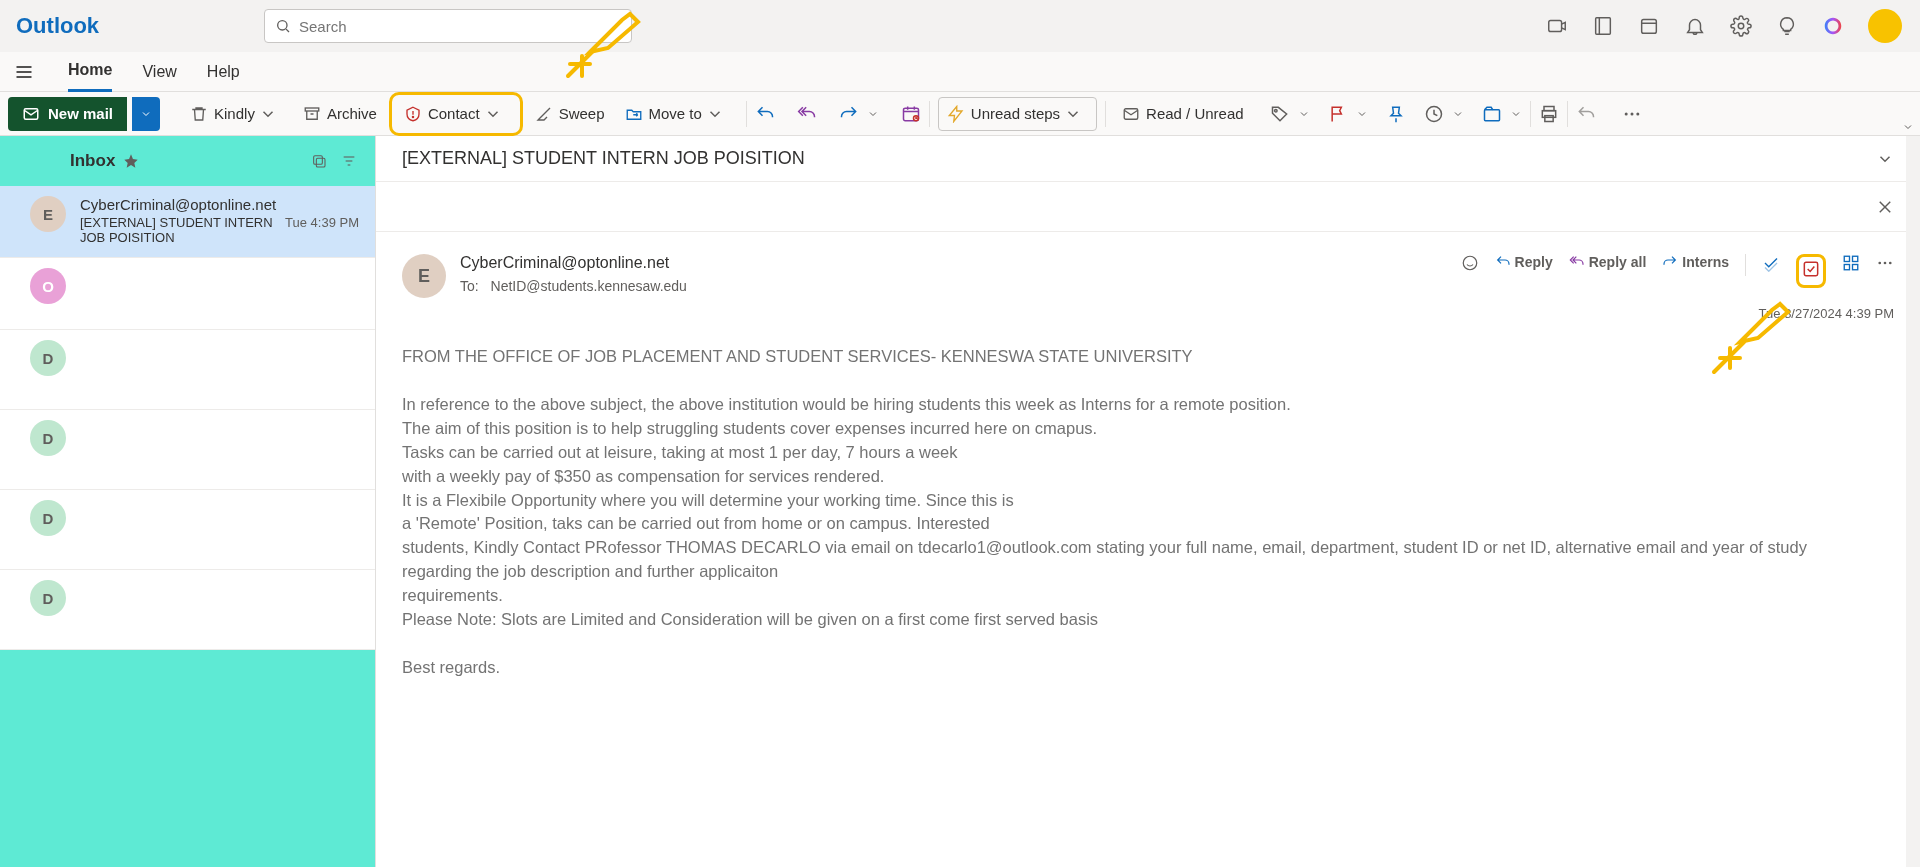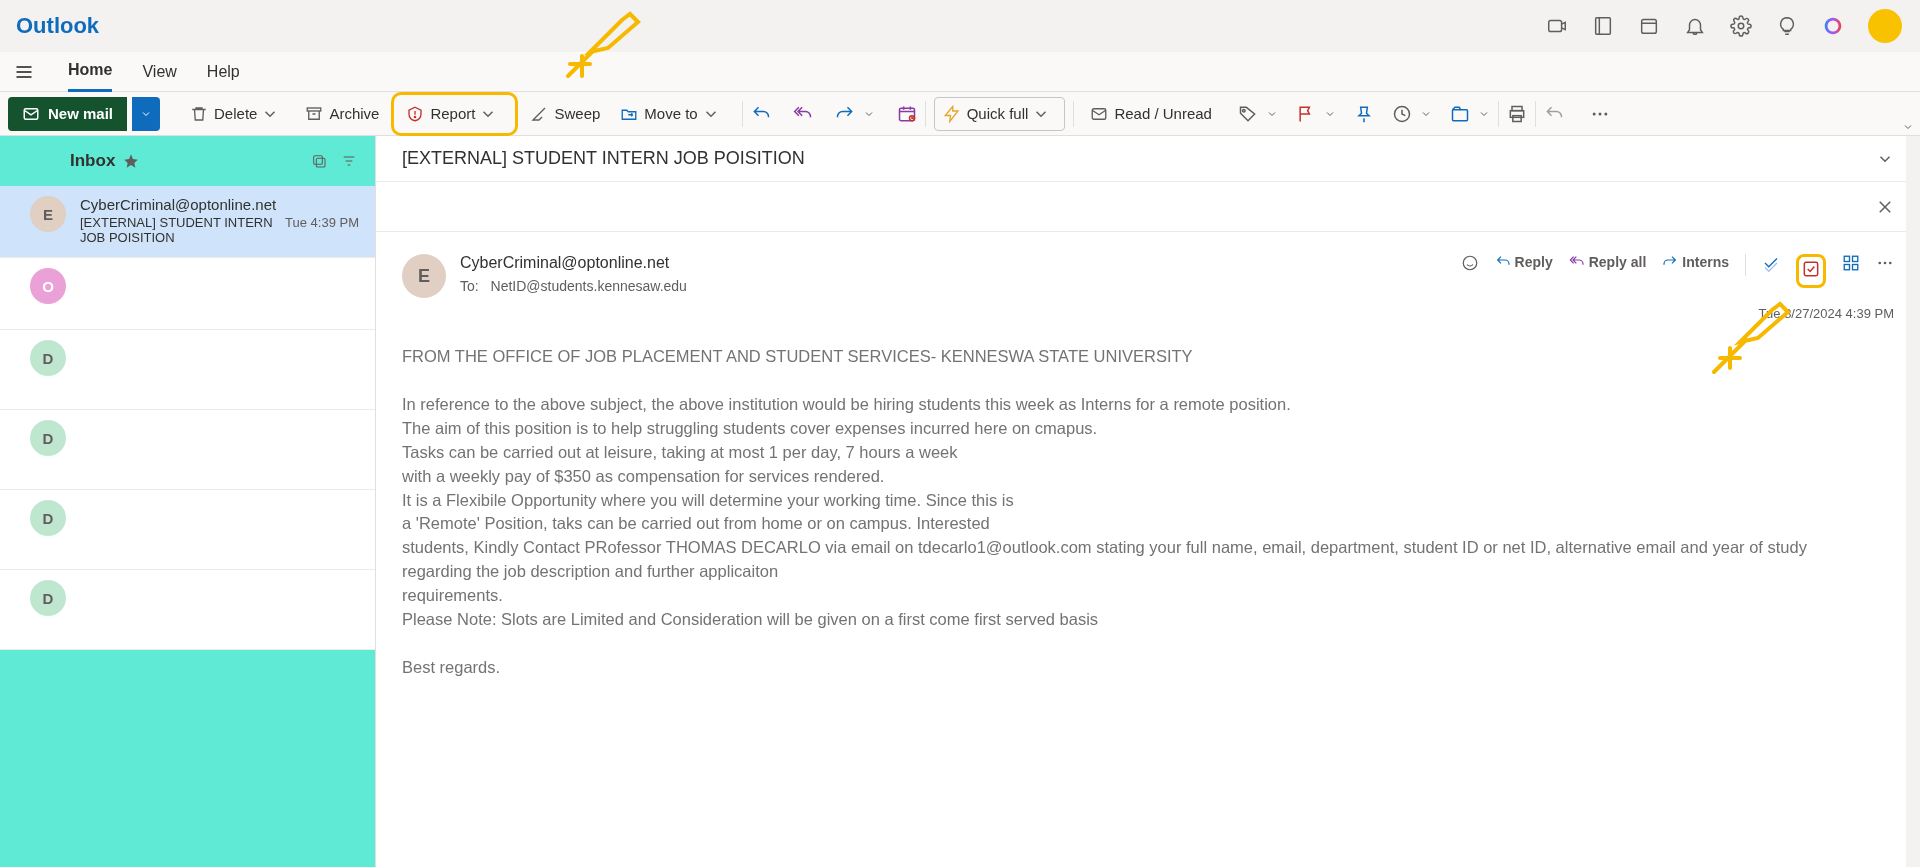--- a/index.html
+++ b/index.html
@@ -76,20 +76,27 @@
 
 .spark { position: absolute; pointer-events: none; }
 .spark svg { stroke: #f6b900; stroke-width: 4; fill: none; stroke-linecap: round; }
 .scrolltrack { position: absolute; right: 0; top: 0; bottom: 0; width: 14px; background: #f3f2f1; }
 </style>
 </head>
 <body>
 
 <div class="titlebar">
   <span class="app-name">Outlook</span>
+  <div class="search-wrap">
+    <svg viewBox="0 0 24 24" fill="none" stroke="currentColor" stroke-width="2">
+        <circle cx="11" cy="11" r="7"></circle>
+        <line x1="21" y1="21" x2="16.65" y2="16.65"></line>
+      </svg>
+    <input class="search-input" placeholder="Search" style="">
+  </div>
 
   <div class="spark" style="left:560px; top:-6px;">
     <svg width="90" height="90">
         <line x1="10" y1="70" x2="30" y2="70"></line>
         <line x1="22" y1="82" x2="22" y2="62"></line>
         <line x1="8" y1="82" x2="32" y2="58"></line>
         <path d="M30 58 L62 26 L70 20 L78 28 L48 54 Z"></path>
       </svg>
   </div>
   <div class="titlebar-right">
@@ -154,40 +161,40 @@
   <div class="newmail-drop">
     <svg width="12" height="12" viewBox="0 0 24 24" fill="none" stroke="currentColor" stroke-width="2">
         <polyline points="6 9 12 15 18 9"></polyline>
       </svg>
   </div>
   <div style="width:14px"></div>
   <div class="rbtn">
     <svg viewBox="0 0 24 24" fill="none" stroke="#605e5c" stroke-width="1.8">
         <path d="M3 6h18M8 6V4h8v2M6 6l1 14h10l1-14"></path>
       </svg>
-    <span>Delete</span>
+    <span>Kindly</span>
     <svg class="ribbon-chevron" viewBox="0 0 24 24" stroke="currentColor" stroke-width="2" fill="none">
         <polyline points="6 9 12 15 18 9"></polyline>
       </svg>
   </div>
   <div class="rbtn">
     <svg viewBox="0 0 24 24" fill="none" stroke="#605e5c" stroke-width="1.8">
         <rect x="3" y="4" width="18" height="4"></rect>
         <path d="M5 8v11h14V8M10 12h4"></path>
       </svg>
     <span>Archive</span>
   </div>
   <span class="report-highlight">
     <div class="rbtn">
       <svg viewBox="0 0 24 24" fill="none" stroke="#c5302c" stroke-width="1.8">
           <path d="M12 3l8 4v5c0 5-3.5 8-8 9-4.5-1-8-4-8-9V7l8-4z"></path>
           <line x1="12" y1="8" x2="12" y2="13"></line>
           <circle cx="12" cy="16" r=".8" fill="#c5302c"></circle>
         </svg>
-      <span>Report</span>
+      <span>Contact</span>
       <svg class="ribbon-chevron" viewBox="0 0 24 24" stroke="currentColor" stroke-width="2" fill="none">
           <polyline points="6 9 12 15 18 9"></polyline>
         </svg>
     </div>
   </span>
   <div class="rbtn">
     <svg viewBox="0 0 24 24" fill="none" stroke="#605e5c" stroke-width="1.8">
         <path d="M4 20l6-6 10-10M10 14l-6 6h8l4-4"></path>
       </svg>
     <span>Sweep</span>
@@ -222,21 +229,21 @@
       <rect x="3" y="5" width="18" height="15" rx="2"></rect>
       <path d="M3 9h18M8 3v4M16 3v4"></path>
       <circle cx="18" cy="17" r="3" stroke="#c5302c"></circle>
       <path d="M18 15v2h2" stroke="#c5302c"></path>
     </svg>
   <div class="sep"></div>
   <div class="rbtn" style="border:1px solid #c8c6c4;border-radius:4px">
     <svg viewBox="0 0 24 24" fill="none" stroke="#e3a82b" stroke-width="1.8">
         <path d="M13 2L3 14h7l-1 8 11-14h-7l0-6z"></path>
       </svg>
-    <span>Quick full</span>
+    <span>Unread steps</span>
     <svg class="ribbon-chevron" viewBox="0 0 24 24" stroke="currentColor" stroke-width="2" fill="none">
         <polyline points="6 9 12 15 18 9"></polyline>
       </svg>
   </div>
   <div class="sep"></div>
   <div class="rbtn">
     <svg viewBox="0 0 24 24" fill="none" stroke="#605e5c" stroke-width="1.8">
         <rect x="3" y="5" width="18" height="14" rx="2"></rect>
         <path d="M3 7l9 6 9-6"></path>
       </svg>

